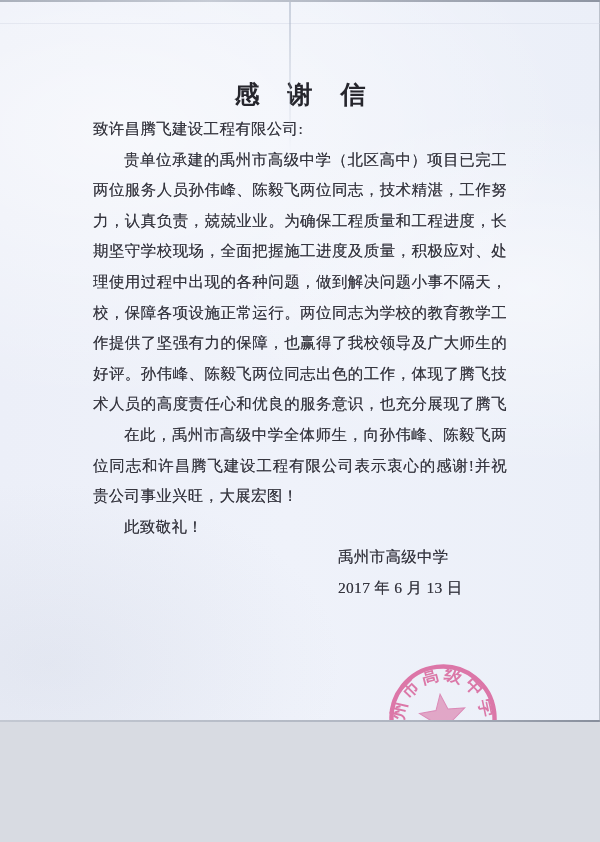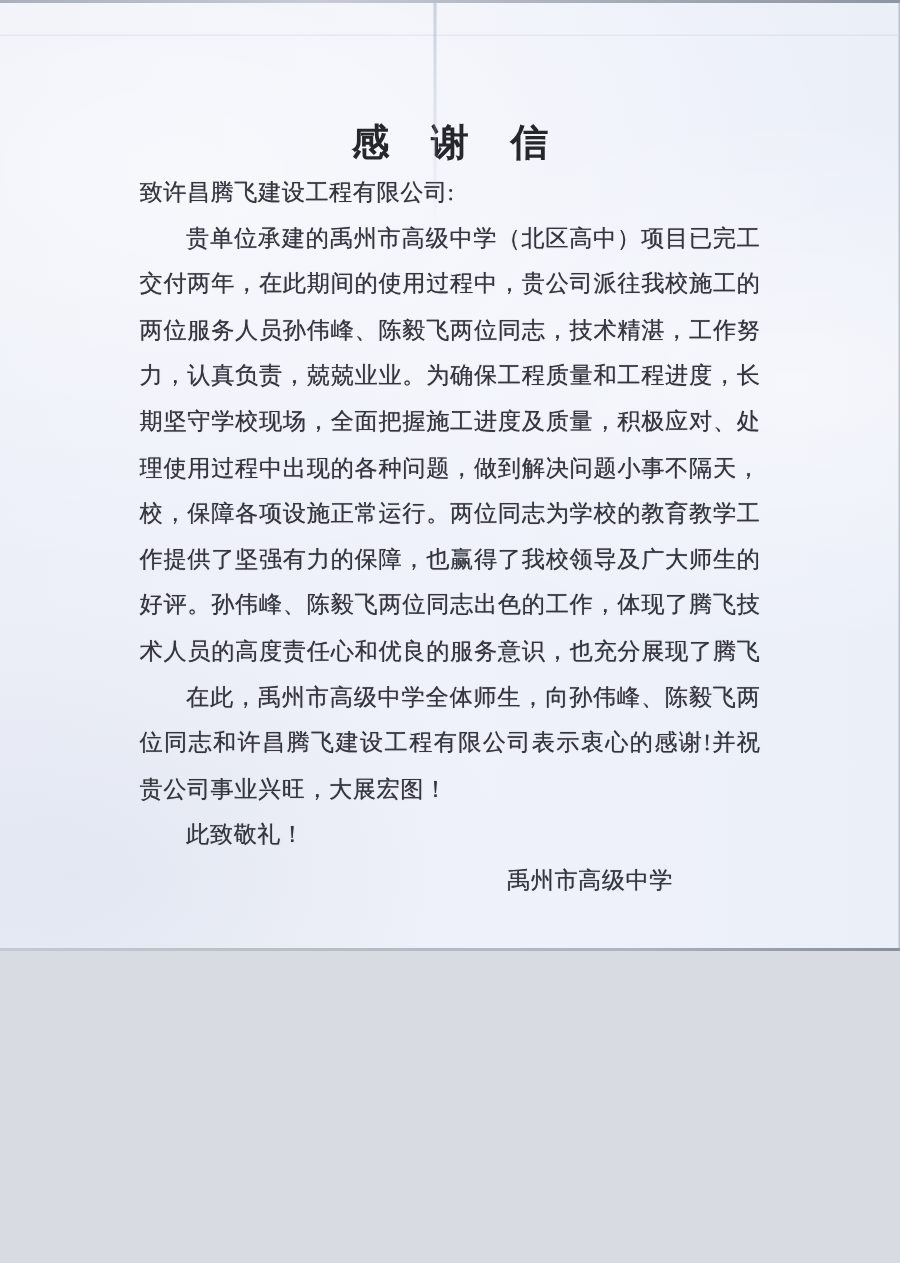--- a/index.html
+++ b/index.html
@@ -1,19 +1,19 @@
 <!DOCTYPE html>
 <html><head>
 <meta charset="utf-8">
 <style>
   html, body { margin: 0; padding: 0; background: #d8dbe2; }
   .scan {
     position: relative;
     width: 600px;
-    height: 634px;
+    height: 722px;
     overflow: hidden;
     background:
       radial-gradient(ellipse 700px 420px at 20% 18%, rgba(255,255,255,0.55), rgba(255,255,255,0) 65%),
       radial-gradient(ellipse 500px 300px at 88% 40%, rgba(255,255,255,0.45), rgba(255,255,255,0) 60%),
       radial-gradient(ellipse 420px 260px at 8% 92%, rgba(198,205,220,0.25), rgba(198,205,220,0) 70%),
       linear-gradient(90deg, #ecEFF8 0%, #eff2fa 48%, #ebeff8 100%),
       #edf1f9;
     font-family: "Liberation Serif", "DejaVu Serif", serif;
     color: #35353e;
   }
@@ -63,34 +63,34 @@
 </head>
 <body>
 
 <div class="scan">
 
   <div class="title">感谢信</div>
 
   <div class="flow">
     <div class="line short">致许昌腾飞建设工程有限公司:</div>
     <div class="line indent">贵单位承建的禹州市高级中学（北区高中）项目已完工</div>
-    <div class="line">交付两年，在此期间的使用过程中，贵公司派往我校施工的</div>
     <div class="line">两位服务人员孙伟峰、陈毅飞两位同志，技术精湛，工作努</div>
     <div class="line">力，认真负责，兢兢业业。为确保工程质量和工程进度，长</div>
     <div class="line">期坚守学校现场，全面把握施工进度及质量，积极应对、处</div>
     <div class="line">理使用过程中出现的各种问题，做到解决问题小事不隔天，</div>
     <div class="line">校，保障各项设施正常运行。两位同志为学校的教育教学工</div>
     <div class="line">作提供了坚强有力的保障，也赢得了我校领导及广大师生的</div>
     <div class="line">好评。孙伟峰、陈毅飞两位同志出色的工作，体现了腾飞技</div>
     <div class="line">术人员的高度责任心和优良的服务意识，也充分展现了腾飞</div>
     <div class="line indent">在此，禹州市高级中学全体师生，向孙伟峰、陈毅飞两</div>
     <div class="line">位同志和许昌腾飞建设工程有限公司表示衷心的感谢!并祝</div>
     <div class="line short">贵公司事业兴旺，大展宏图！</div>
     <div class="line short indent">此致敬礼！</div>
     <div class="line sig">禹州市高级中学</div>
+    <div class="line sig">2017 年 6 月 13 日</div>
   </div>
 
   <svg class="seal" width="114" height="114" viewBox="0 0 114 114" xmlns="http://www.w3.org/2000/svg">
     <g transform="rotate(-7 57 57)" opacity="0.82">
       <circle cx="57" cy="57" r="51.5" fill="none" stroke="#e9619a" stroke-width="4.4"></circle>
       <polygon points="57,33 63,48.7 79.8,49.6 66.7,60.2 71.1,76.4 57,67.2 42.9,76.4 47.3,60.2 34.2,49.6 51,48.7" fill="#efa0c1" stroke="#e87bae" stroke-width="1"></polygon>
       <path id="sealTopArc" d="M 23 77 A 39 39 0 1 1 91 77" fill="none"></path>
       <text font-size="17.5" font-weight="700" fill="#e8639a" letter-spacing="3.5">
         <textPath href="#sealTopArc" startOffset="2">禹州市高级中学</textPath>
       </text>

